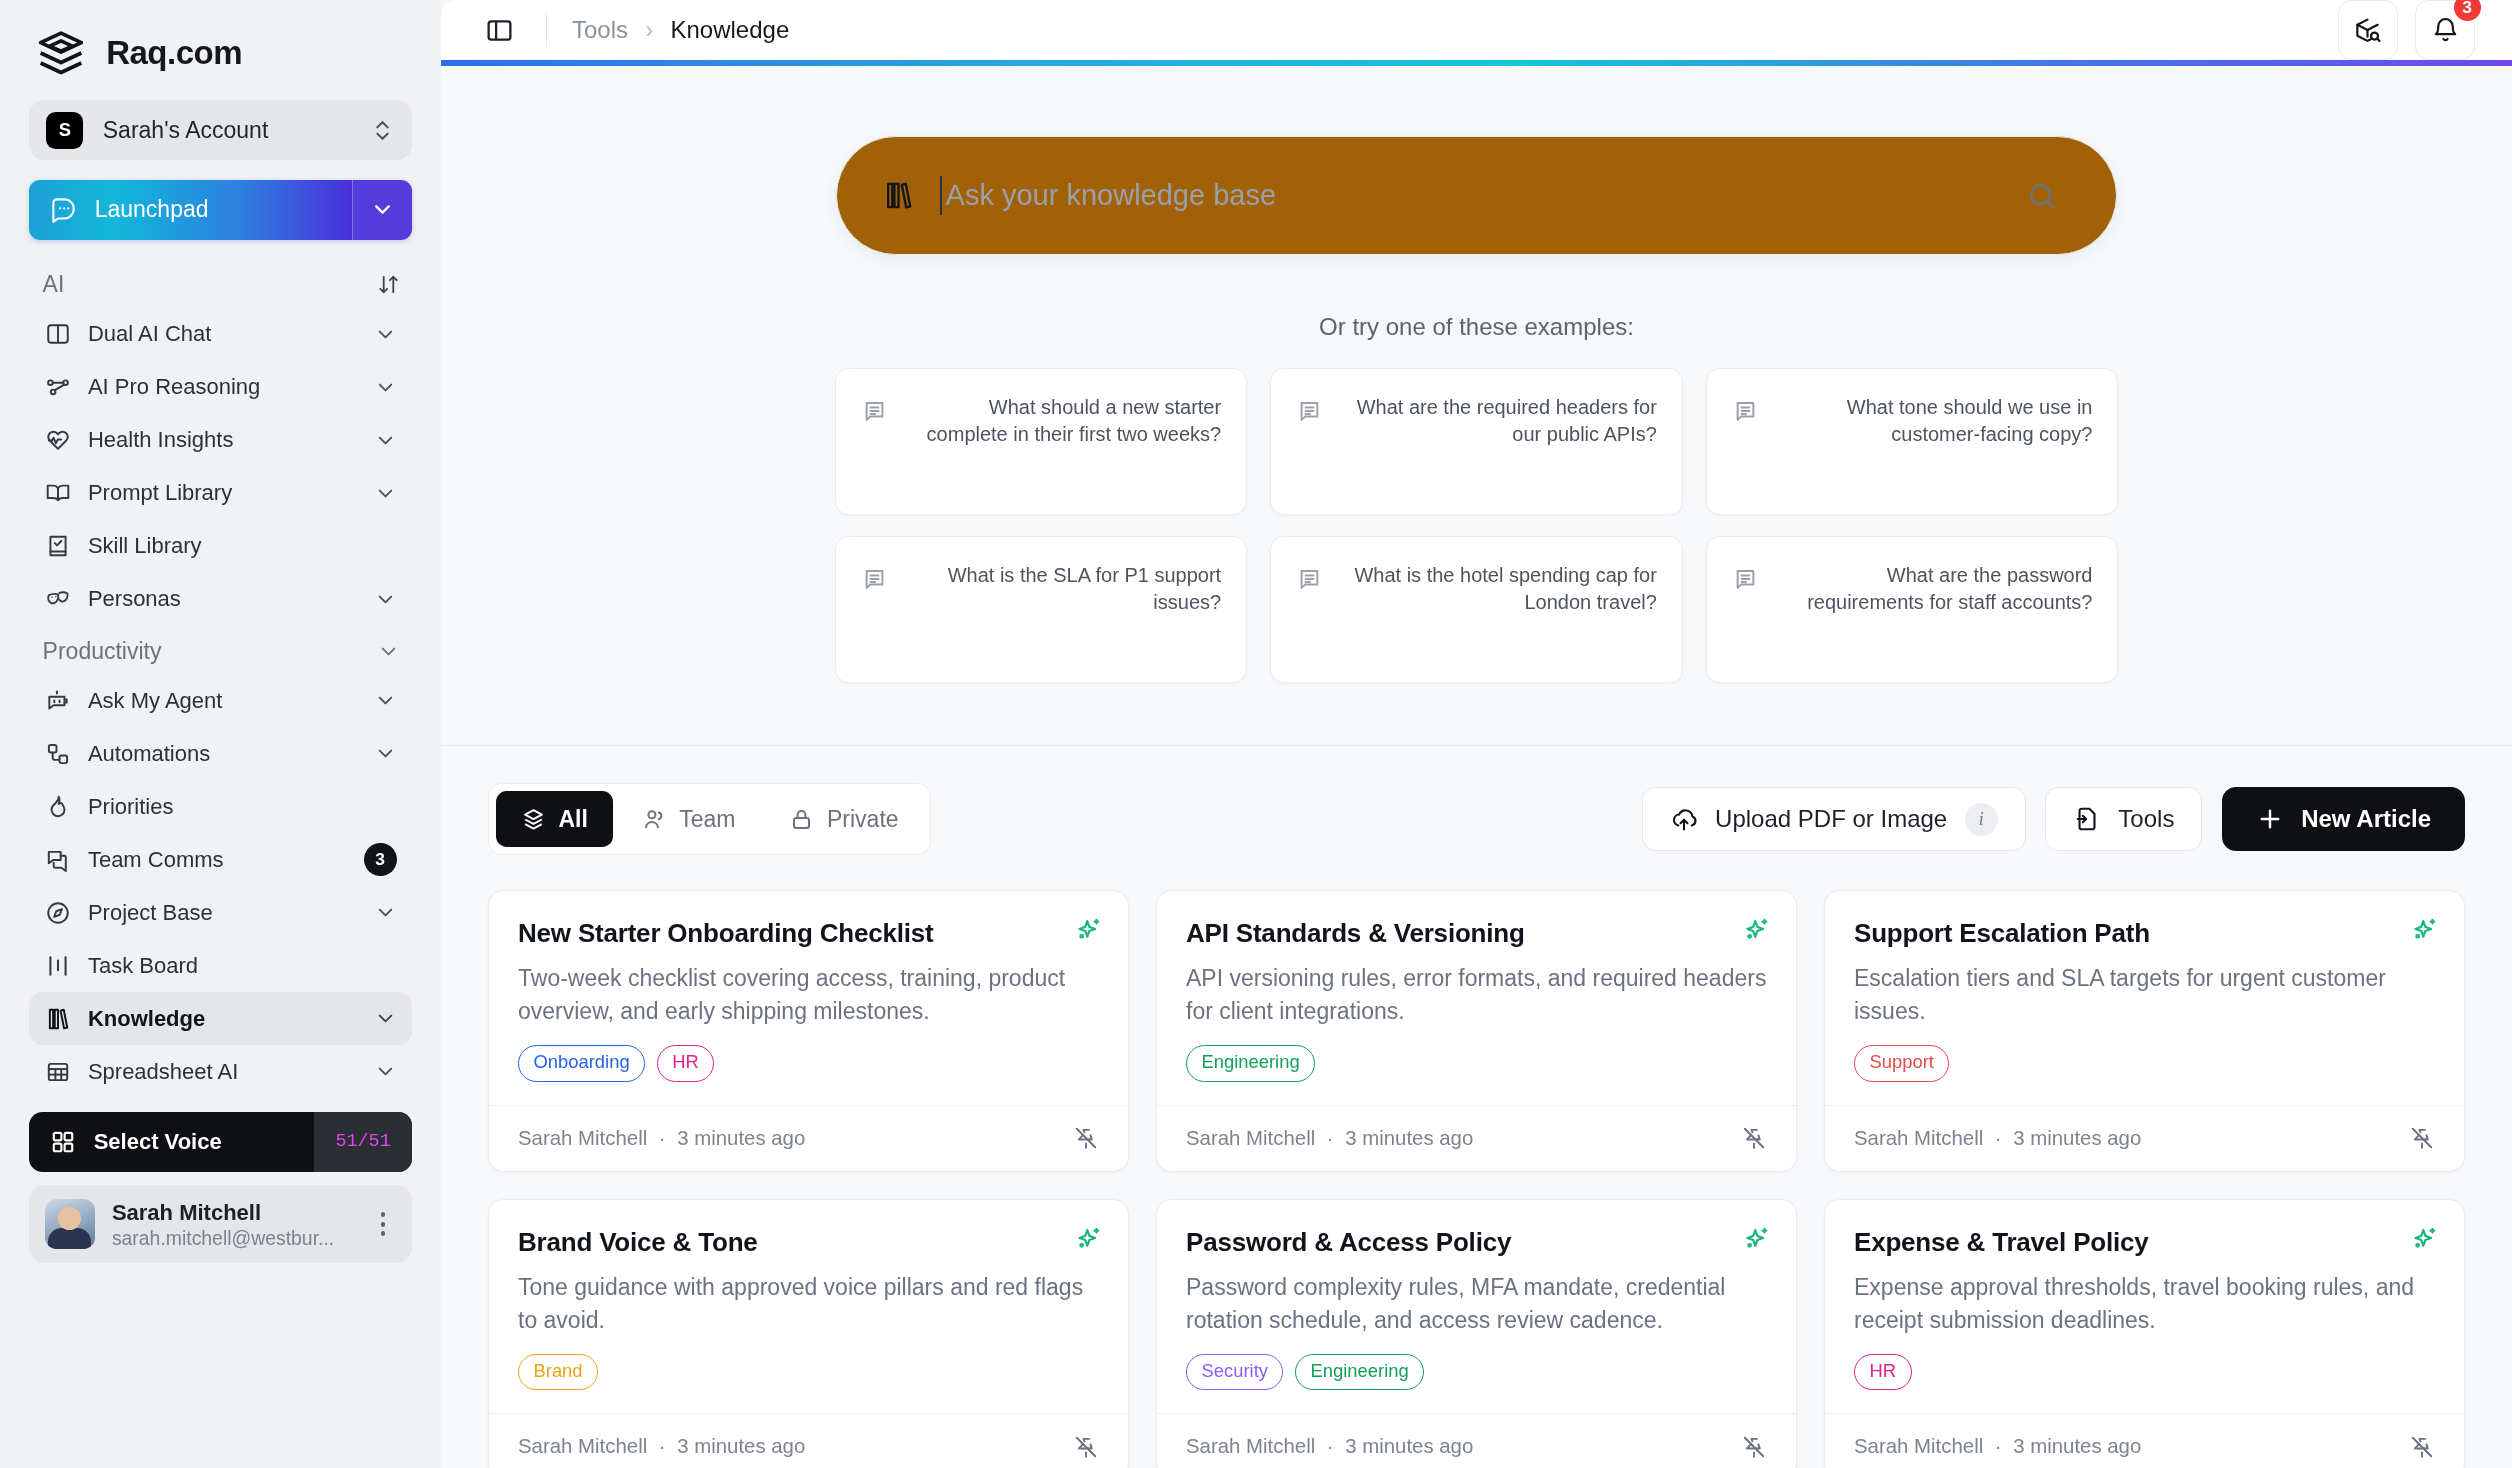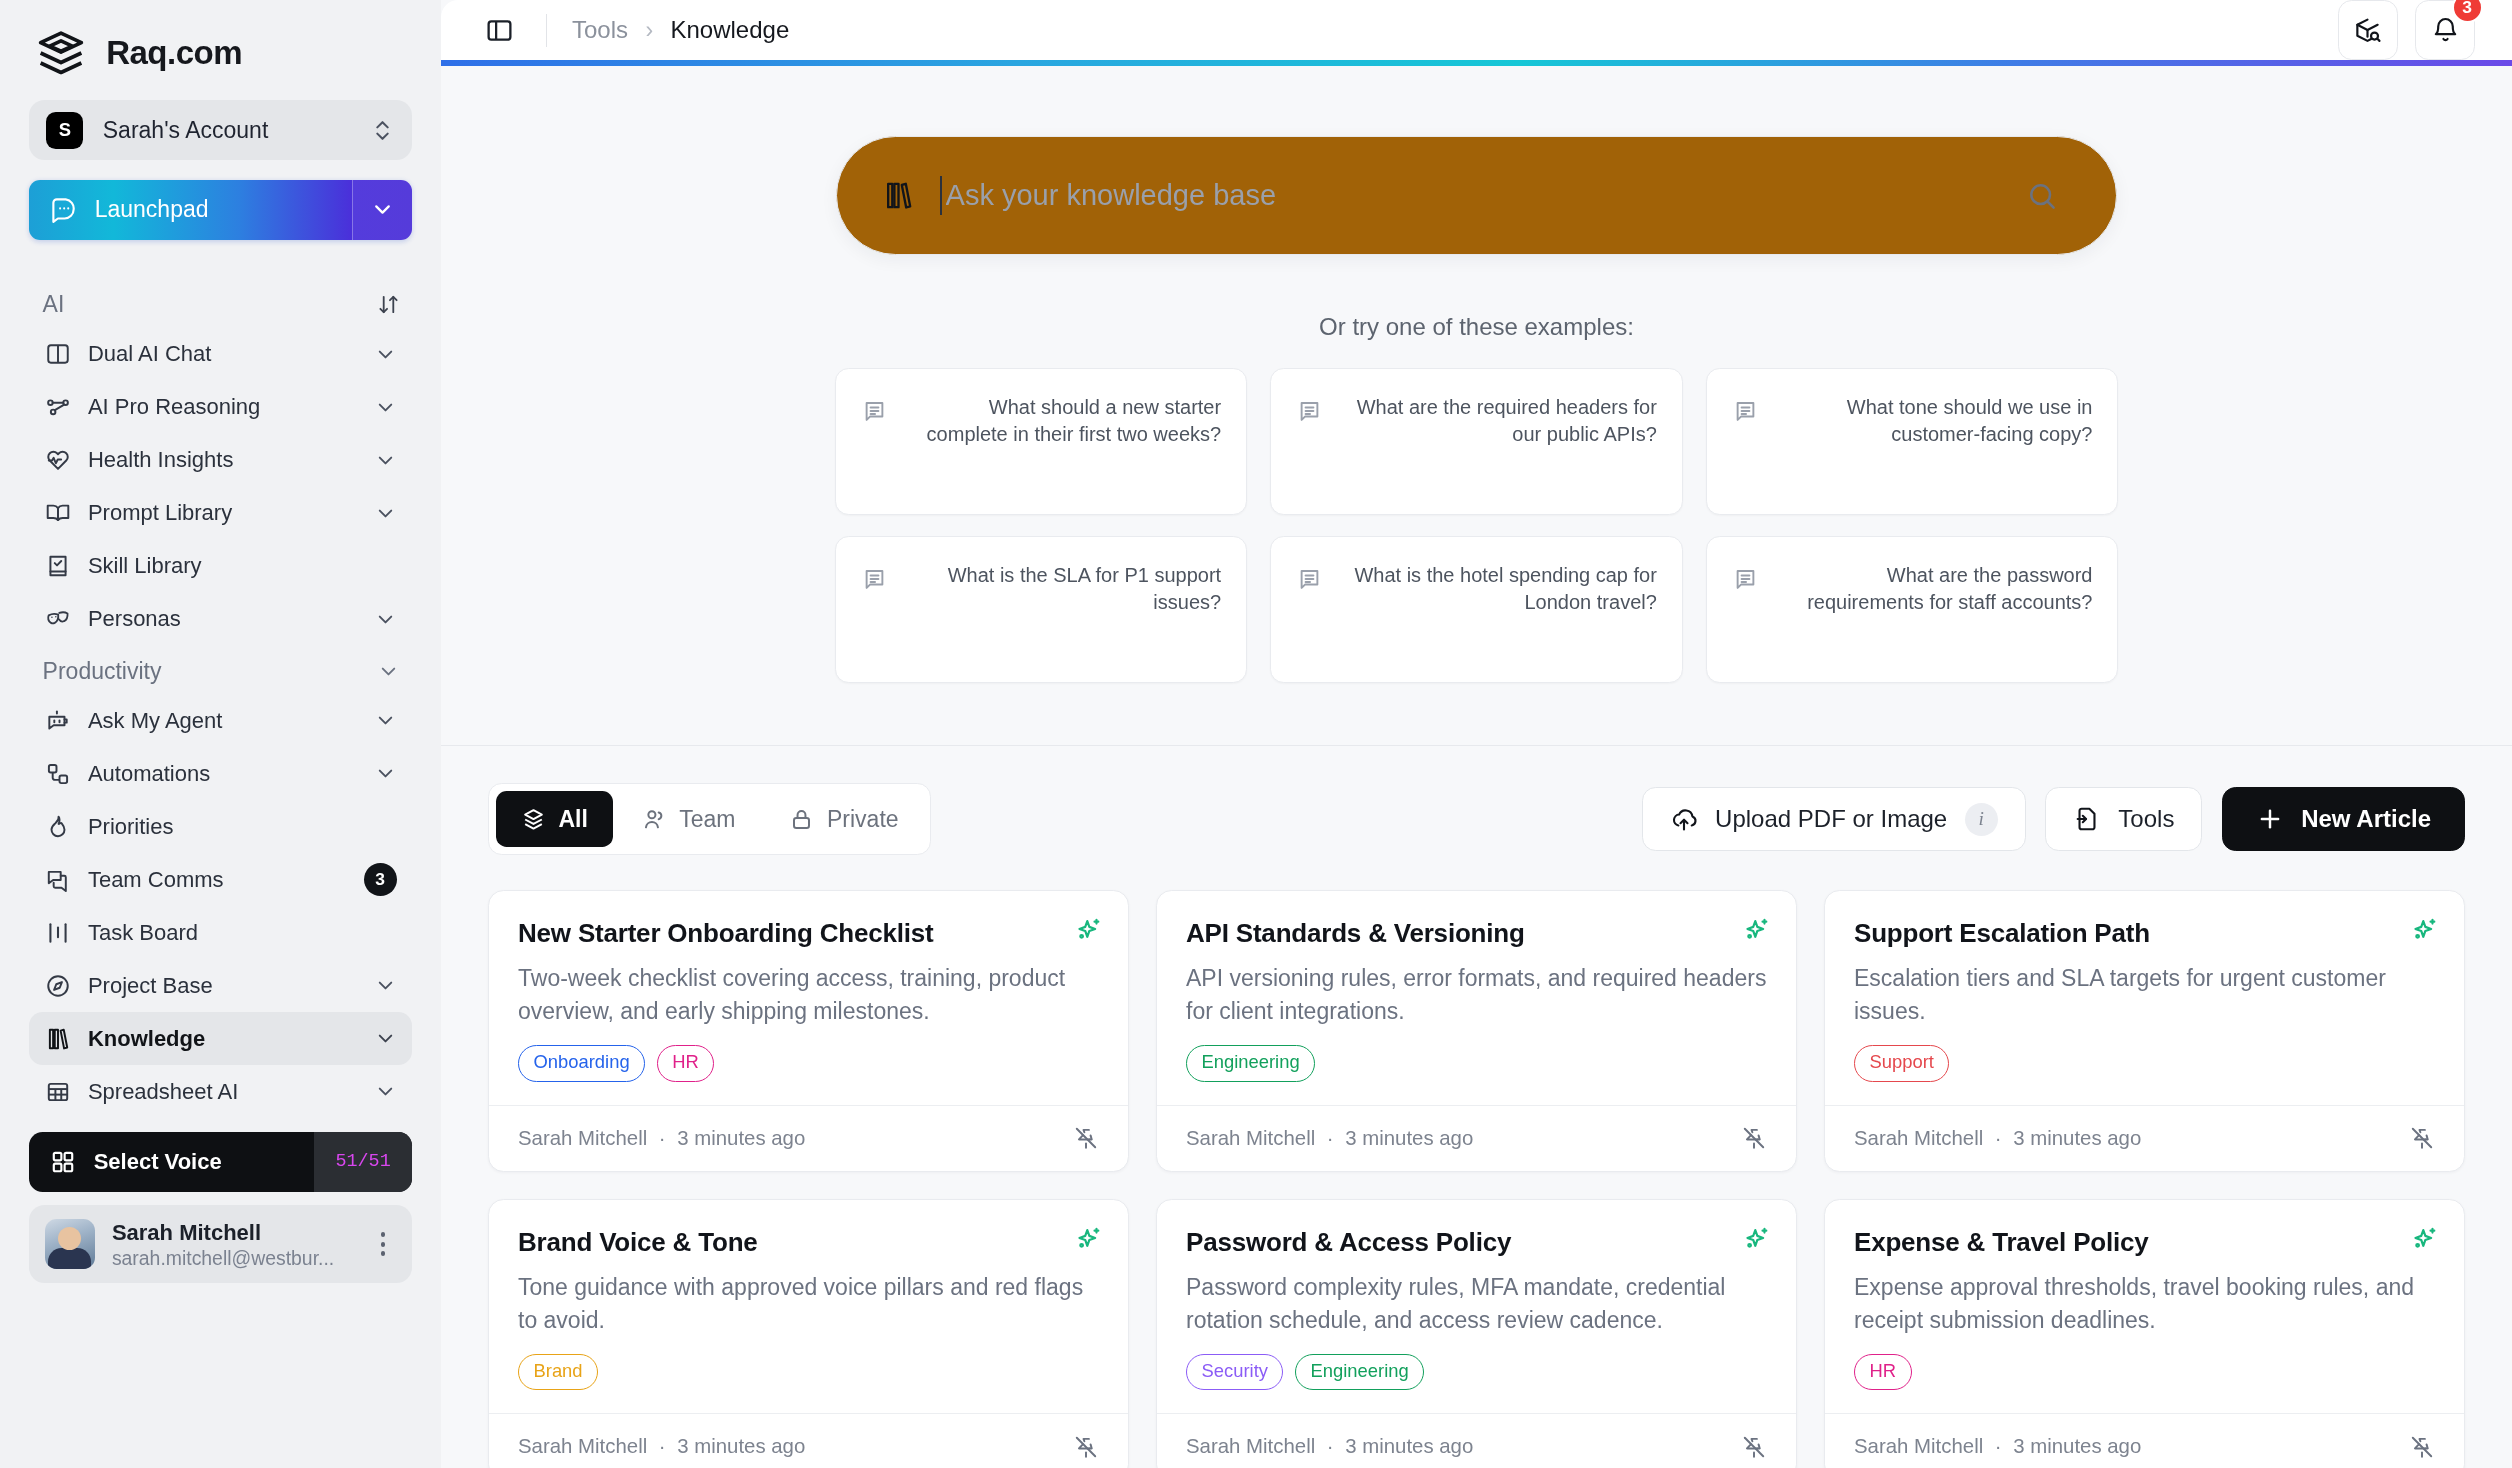--- a/index.html
+++ b/index.html
@@ -32,21 +32,21 @@
   }
   .account-avatar {
     width: 37px; height: 37px; border-radius: 9.7px; background: #000;
     color: #fff; font-size: 18.4px; font-weight: 600;
     display: flex; align-items: center; justify-content: center; flex: 0 0 37px;
   }
   .account-name { font-size: 23px; color: #1f2430; flex: 1; font-weight: 400; }
 
   .launchpad {
     display: flex; align-items: center; height: 60px;
-    border-radius: 11px; overflow: hidden; margin-bottom: 40px;
+    border-radius: 11px; overflow: hidden; margin-bottom: 20px;
     background: linear-gradient(90deg,#1d9fd6 0%,#12b8d9 22%,#2d7fe0 55%,#4a30da 84%,#4b2fd8 100%);
     box-shadow: 0 1.9px 5.8px rgba(40,80,200,.22);
   }
   .launchpad-main { display:flex; align-items:center; gap:17.4px; flex:1; padding-left:21.3px; }
   .launchpad-label { color: #fff; font-size: 23px; font-weight: 500; }
   .launchpad-caret {
     width: 60px; height: 60px; display:flex; align-items:center; justify-content:center;
     border-left: 1px solid rgba(255,255,255,.30);
     background: rgba(255,255,255,.06);
   }
@@ -420,42 +420,42 @@
           <path d="M3.5 4.5h11v7.5h-7l-4 3V4.5Z"></path>
             <path d="M8 14.5v3.3a1.4 1.4 0 0 0 1.4 1.4h5.8l4 3V9.5a1.4 1.4 0 0 0-1.4-1.4h-3.3"></path>
         </svg>
       </span>
       <span class="nav-label">Team Comms</span>
       <span class="badge-dark">3</span>
     </div>
 
     <div class="nav-item">
       <span class="nav-ico">
+        <svg viewBox="0 0 24 24" width="26" height="26" fill="none" stroke="#343a46" stroke-width="1.8" stroke-linejoin="round">
+          <circle cx="12" cy="12" r="9"></circle>
+            <path d="m15.6 8.4-2 5.2-5.2 2 2-5.2 5.2-2Z"></path>
+        </svg>
+      </span>
+      <span class="nav-label">Project Base</span>
+      <span>
+        <svg viewBox="0 0 24 24" width="23" height="23" fill="none" stroke="#4b5260" stroke-width="2" stroke-linecap="round" stroke-linejoin="round">
+            <path d="m6 9 6 6 6-6"></path>
+          </svg>
+      </span>
+    </div>
+
+    <div class="nav-item">
+      <span class="nav-ico">
         <svg viewBox="0 0 24 24" width="26" height="26" fill="none" stroke="#343a46" stroke-width="1.9" stroke-linecap="round">
           <path d="M5 4v16"></path>
             <path d="M12 7v9"></path>
             <path d="M19 4v16"></path>
         </svg>
       </span>
       <span class="nav-label">Task Board</span>
-    </div>
-
-    <div class="nav-item">
-      <span class="nav-ico">
-        <svg viewBox="0 0 24 24" width="26" height="26" fill="none" stroke="#343a46" stroke-width="1.8" stroke-linejoin="round">
-          <circle cx="12" cy="12" r="9"></circle>
-            <path d="m15.6 8.4-2 5.2-5.2 2 2-5.2 5.2-2Z"></path>
-        </svg>
-      </span>
-      <span class="nav-label">Project Base</span>
-      <span>
-        <svg viewBox="0 0 24 24" width="23" height="23" fill="none" stroke="#4b5260" stroke-width="2" stroke-linecap="round" stroke-linejoin="round">
-            <path d="m6 9 6 6 6-6"></path>
-          </svg>
-      </span>
     </div>
 
     <div class="nav-item active">
       <span class="nav-ico">
         <svg viewBox="0 0 24 24" width="26" height="26" fill="none" stroke="#111418" stroke-width="1.8" stroke-linejoin="round">
           <path d="M4.5 3.5h3v17h-3z"></path>
             <path d="M9 3.5h3v17H9z"></path>
             <path d="m14.4 4.3 2.9-.8 3.2 16.4-2.9.8-3.2-16.4Z"></path>
         </svg>
       </span>

